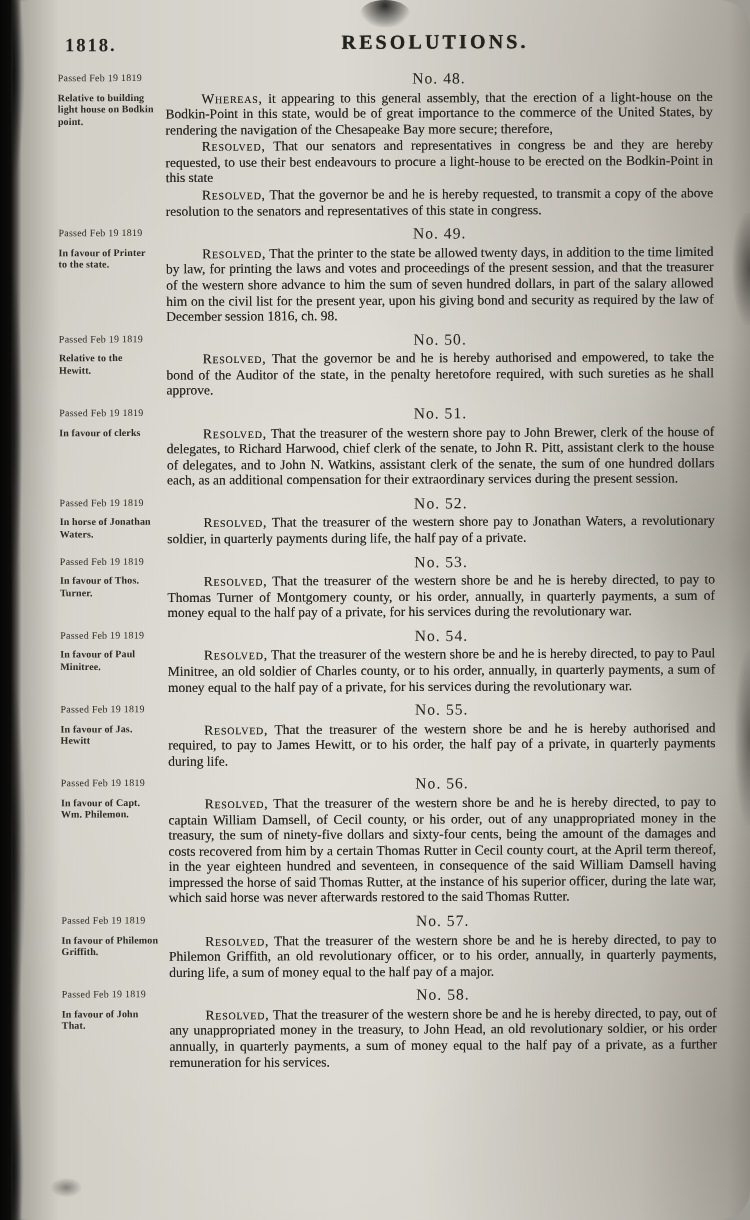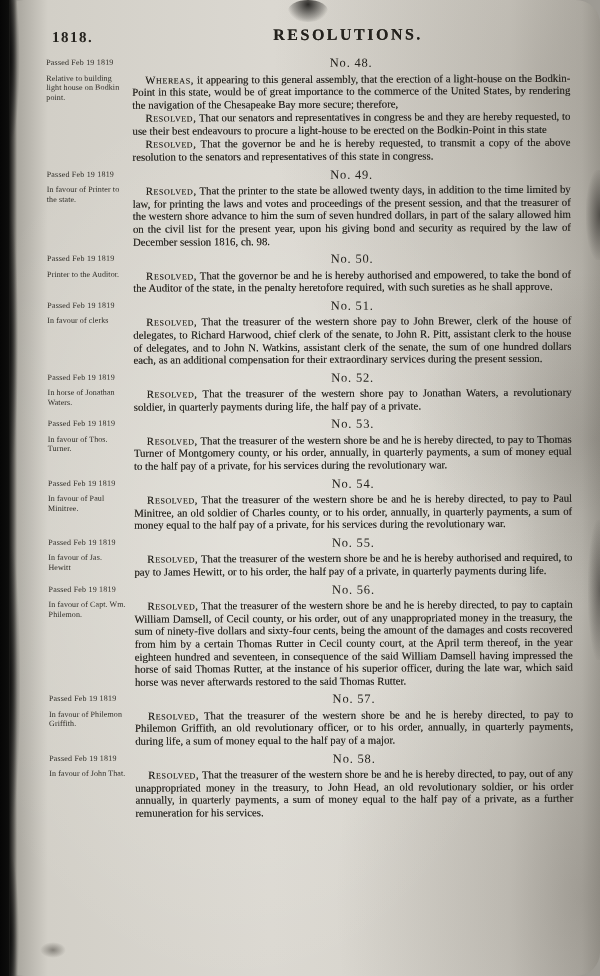--- a/index.html
+++ b/index.html
@@ -66,32 +66,32 @@
     font-size:16px; font-weight:bold; letter-spacing:2.5px;
     text-shadow:0 0 0.6px rgba(20,18,15,0.8);
   }
   .res { display:flex; margin-bottom:2px; }
   .sidecol {
     width:116px; flex:0 0 116px;
     padding:3px 8px 0 30px;
     font-size:8px; line-height:9.5px; color:#2c2a24;
   }
   .passed { margin-bottom:6px; white-space:nowrap; letter-spacing:0.2px; }
-  .note { letter-spacing:0.1px; }
+  .note { letter-spacing:0.1px;font-weight:bold; }
   .maincol { flex:1; min-width:0; }
   .res-no {
     text-align:center; font-size:12.5px; font-weight:normal;
     letter-spacing:0.8px; margin:2px 0 1.5px;
   }
   .maincol p {
     font-size:10.8px; line-height:12.6px; text-align:justify;
     text-indent:13px; margin-bottom:1px;
     text-shadow:0 0 0.4px rgba(30,27,22,0.55);
   }
-  .lead { font-variant:small-caps; letter-spacing:0.6px; }
+  .lead { font-variant:small-caps; letter-spacing:0.6px;margin-left:16px; }
 </style>
 </head>
 <body>
 
 <div class="page">
   <div class="spine"></div>
   <div class="spine2"></div>
   <div class="blot-a"></div>
   <div class="blot-b"></div>
   <div class="blot-c"></div>
@@ -123,21 +123,21 @@
     </aside>
     <div class="maincol res-body">
       <h3 class="res-no">No. 49.</h3>
     <p><span class="lead">Resolved,</span> <span>That the printer to the state be allowed twenty days, in addition to the time limited by law, for printing the laws and votes and proceedings of the present session, and that the treasurer of the western shore advance to him the sum of seven hundred dollars, in part of the salary allowed him on the civil list for the present year, upon his giving bond and security as required by the law of December session 1816, ch. 98.</span></p>
           </div>
   </section>
 
   <section class="res">
     <aside class="sidecol">
       <div class="passed">Passed Feb 19 1819</div>
-      <div class="note">Printer to the Auditor.</div>
+      <div class="note">Relative to the Hewitt.</div>
     </aside>
     <div class="maincol res-body">
       <h3 class="res-no">No. 50.</h3>
     <p><span class="lead">Resolved,</span> <span>That the governor be and he is hereby authorised and empowered, to take the bond of the Auditor of the state, in the penalty heretofore required, with such sureties as he shall approve.</span></p>
           </div>
   </section>
 
   <section class="res">
     <aside class="sidecol">
       <div class="passed">Passed Feb 19 1819</div>

